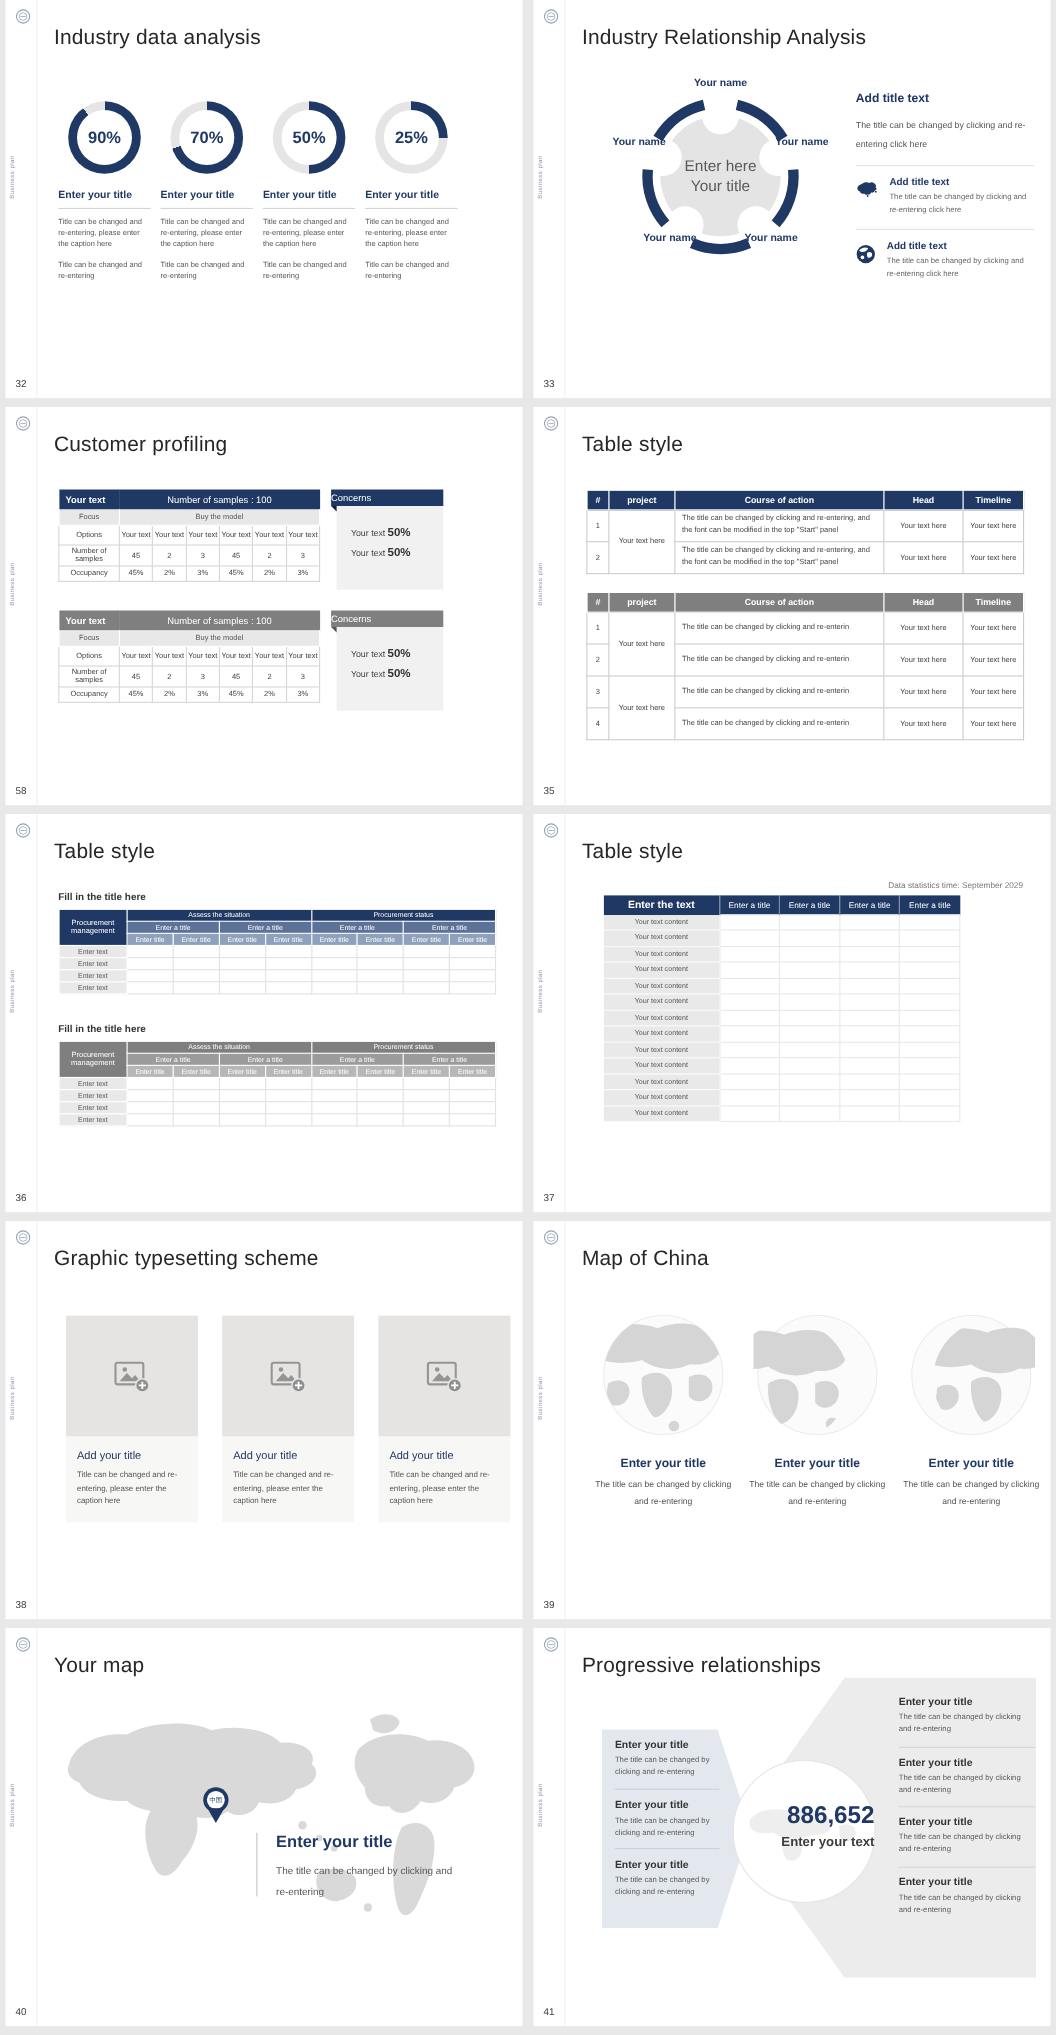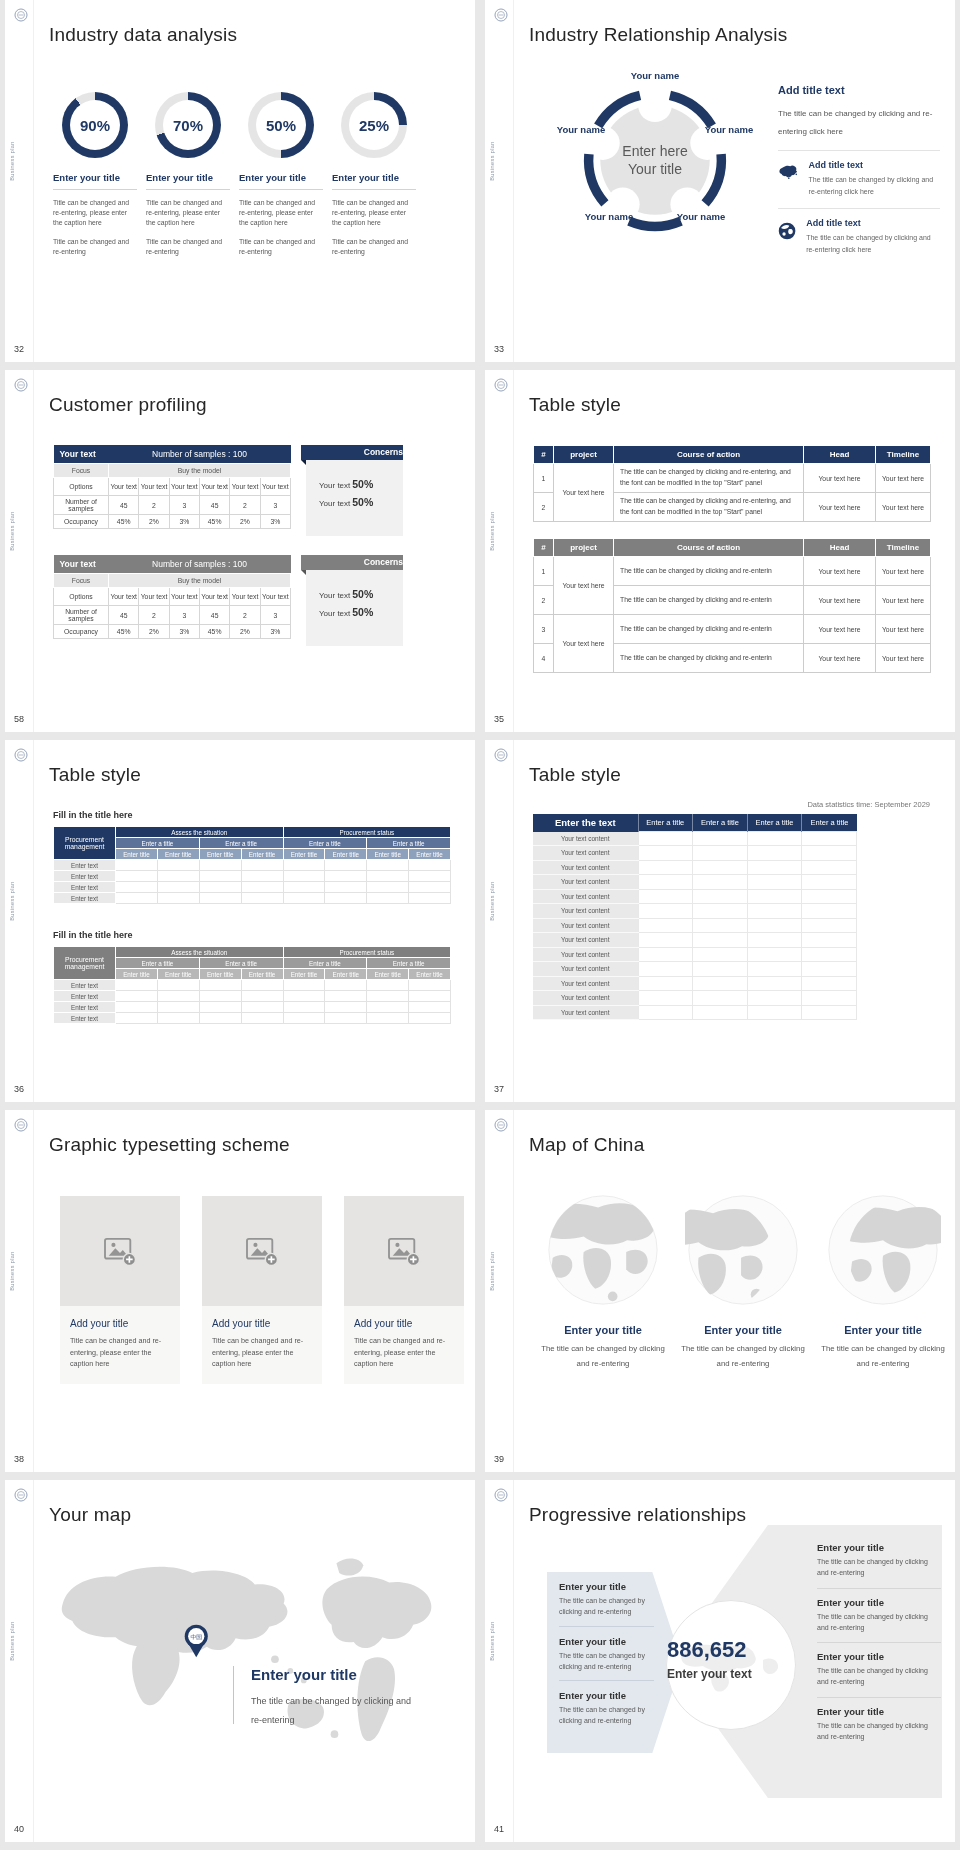--- a/index.html
+++ b/index.html
@@ -31,21 +31,21 @@
 .s33-ib{margin-top:4px;font-size:7px;color:#666;line-height:1.7}
 
 .t34{position:absolute;border-collapse:collapse;table-layout:fixed;font-size:6.8px;color:#444;text-align:center}
 .t34 td{border:1px solid #d6d6d6;padding:2px 1px;height:13px}
 .t34 tr.hd td{border:none;background:#1f3864;color:#fff;font-size:8.5px;height:14px}
 .t34 tr.hd td.hl{font-weight:bold;text-align:left;padding-left:6px}
 .t34 tr.sub td{background:#e8e8e8;color:#555;border-color:#fff;height:9px}
 .t34 tr.occ td{height:9px}
 .t34.gray tr.hd td{background:#7f7f7f}
 .concern{position:absolute;width:97px}
-.c-ribbon{position:relative;height:15px;line-height:15px;background:#1f3864;color:#fff;font-weight:bold;font-size:8.5px;text-align:right;margin-left:-5px}
+.c-ribbon{position:relative;height:15px;line-height:15px;background:#1f3864;color:#fff;font-weight:normal;font-size:8.5px;text-align:left;margin-left:-5px}
 .c-ribbon::after{content:"";position:absolute;left:0;top:100%;width:0;height:0;border-top:5px solid #101f3c;border-left:5px solid transparent}
 .gray-rib .c-ribbon{background:#7f7f7f}
 .gray-rib .c-ribbon::after{border-top-color:#555}
 .c-box{background:#f1f1f1;height:58px;padding:18px 0 0 13px;text-align:left}
 .c-line{font-size:8px;color:#444;margin-bottom:6px}
 .c-line b{font-size:10.5px;color:#333;margin-left:2px}
 
 .t35{position:absolute;left:48px;border-collapse:collapse;table-layout:fixed;width:397px;font-size:6.8px;color:#444;text-align:center}
 .t35 td{border:1px solid #ccc;padding:2px 3px}
 .t35 tr.hd td{border:1px solid #fff;background:#1f3864;color:#fff;font-weight:bold;font-size:8px;height:13px}
@@ -60,21 +60,21 @@
 .t36 td.grp{background:#1f3864;color:#fff}
 .t36 td.sub{background:#5d7299;color:#fff}
 .t36 td.ssub{background:#8da0bc;color:#fff}
 .t36 td.rl{background:#e9e9e9;color:#555}
 .t36 td.emp{border:1px solid #e2e2e2;background:#fff}
 .t36.gray td.corner,.t36.gray td.grp{background:#7f7f7f}
 .t36.gray td.sub{background:#9b9b9b}
 .t36.gray td.ssub{background:#b7b7b7}
 
 .note37{position:absolute;right:25px;top:60px;font-size:7.5px;color:#777}
-.t37{position:absolute;left:48px;top:74px;width:324px;border-collapse:collapse;table-layout:fixed;font-size:6.5px;color:#555;text-align:center}
+.t37{position:absolute;left:64px;top:74px;width:324px;border-collapse:collapse;table-layout:fixed;font-size:6.5px;color:#555;text-align:center}
 .t37 tr.hd td{background:#1f3864;color:#fff;height:15px;border-left:1px solid rgba(255,255,255,.4);font-size:7.5px}
 .t37 tr.hd td.first{font-size:9.5px;font-weight:bold;border-left:none}
 .t37 td.rl{background:#e9e9e9;border-bottom:1px solid #f9f9f9;height:11.5px}
 .t37 td.emp{border:1px solid #e8e8e8;background:#fff}
 
 .s38-card{position:absolute;top:86px;width:120px}
 .s38-img{height:110px;background:#e6e4e2;display:flex;align-items:center;justify-content:center}
 .s38-body{background:#f7f7f6;padding:12px 10px 14px}
 .s38-h{font-size:10px;font-weight:normal;color:#1f3864}
 .s38-c{margin-top:6px;font-size:7.2px;color:#555;line-height:1.6}
@@ -90,21 +90,21 @@
 
 .s41-right{position:absolute;left:185px;top:45px;width:272px;height:273px;background:#ececec;clip-path:polygon(36% 0,100% 0,100% 100%,36% 100%,0 50%)}
 .s41-left{position:absolute;left:62px;top:92px;width:135px;height:181px;background:#e2e8ee;clip-path:polygon(0 0,78% 0,100% 50%,78% 100%,0 100%)}
 .s41-litem{padding:9px 0 8px;margin:0 28px 0 12px;border-bottom:1px solid #c9d2db}
 .s41-litem.last{border-bottom:none}
 .s41-h{font-size:9.5px;font-weight:bold;color:#333}
 .s41-c{margin-top:4px;font-size:7px;color:#5a5a5a;line-height:1.55}
 .s41-ritems{position:absolute;left:332px;top:54px;width:124px}
 .s41-ritem{padding:8px 0 9px;border-bottom:1px solid #d6d6d6}
 .s41-ritem.last{border-bottom:none}
-.s41-circle{position:absolute;left:181px;top:120px;width:128px;height:128px;border-radius:50%;background:#fff;border:1px solid #e4e4e4;text-align:left}
+.s41-circle{position:absolute;left:181px;top:120px;width:128px;height:128px;border-radius:50%;background:#fff;border:1px solid #e4e4e4;text-align:right}
 .s41-map{position:absolute;left:8px;top:33px;opacity:.55}
 .s41-val{position:absolute;left:0;right:0;top:36px;font-size:22px;font-weight:bold;color:#1f3864}
 .s41-lab{position:absolute;left:0;right:0;top:66px;font-size:12px;font-weight:bold;color:#3d3d3d}
 </style>
 </head>
 <body>
 
 <div class="grid">
 
 <div>

